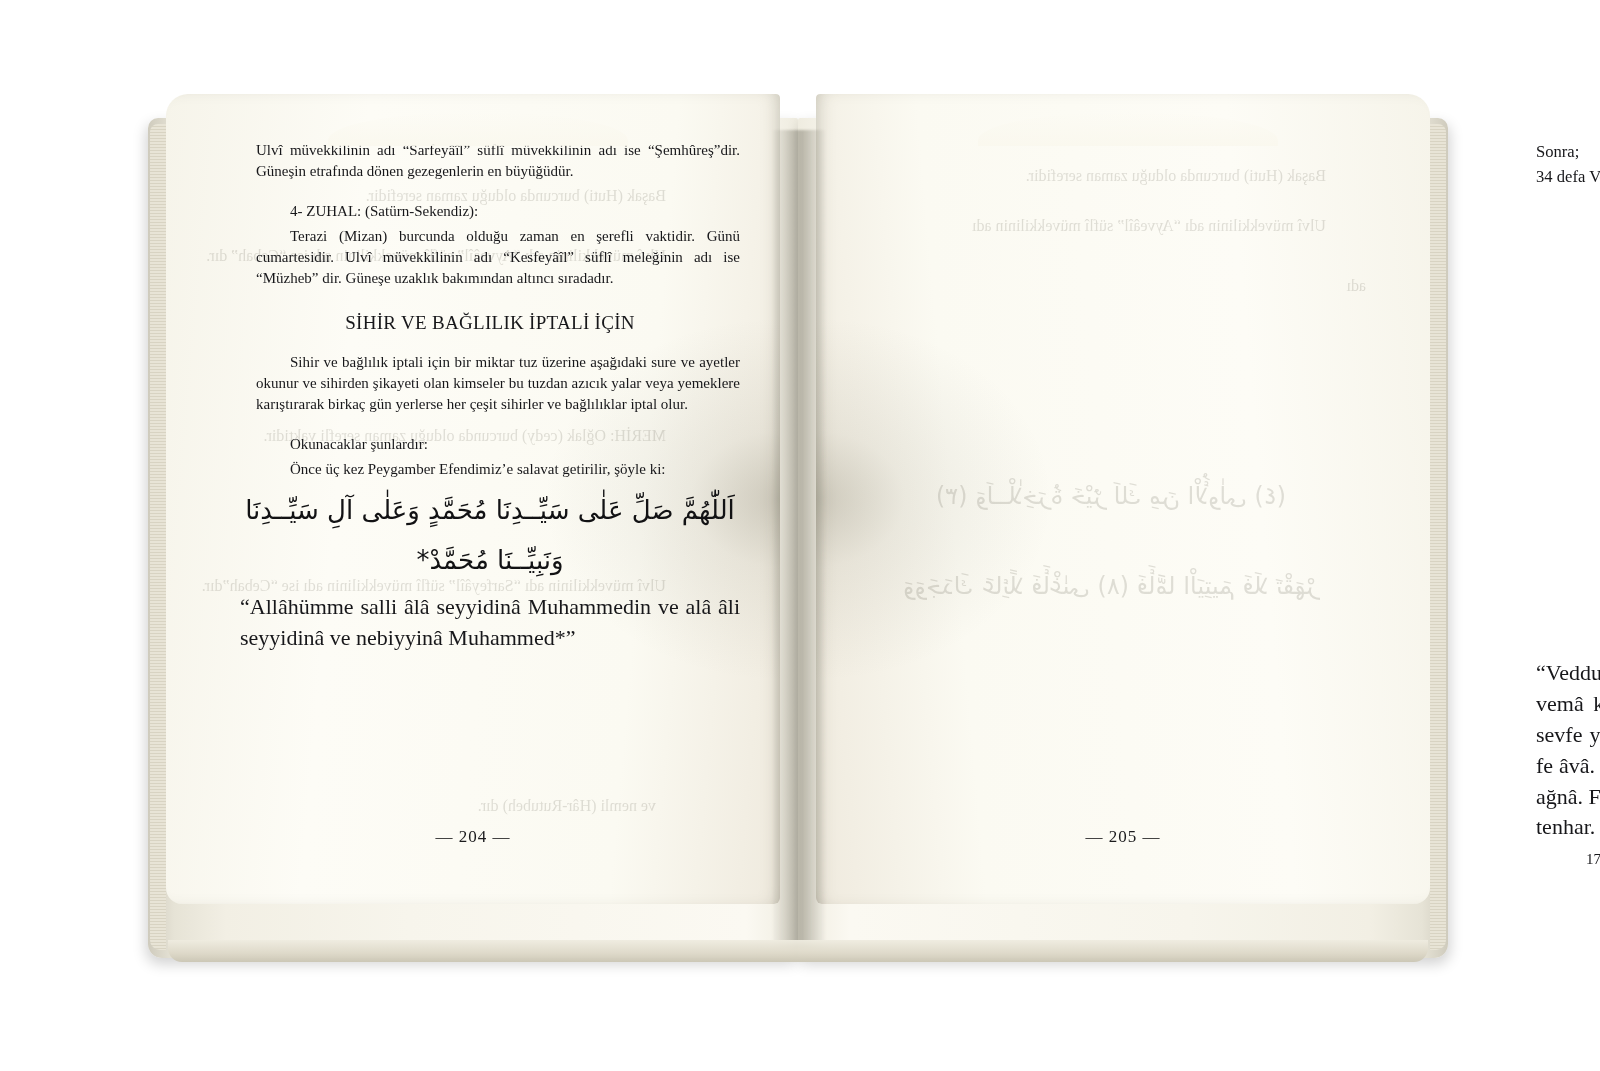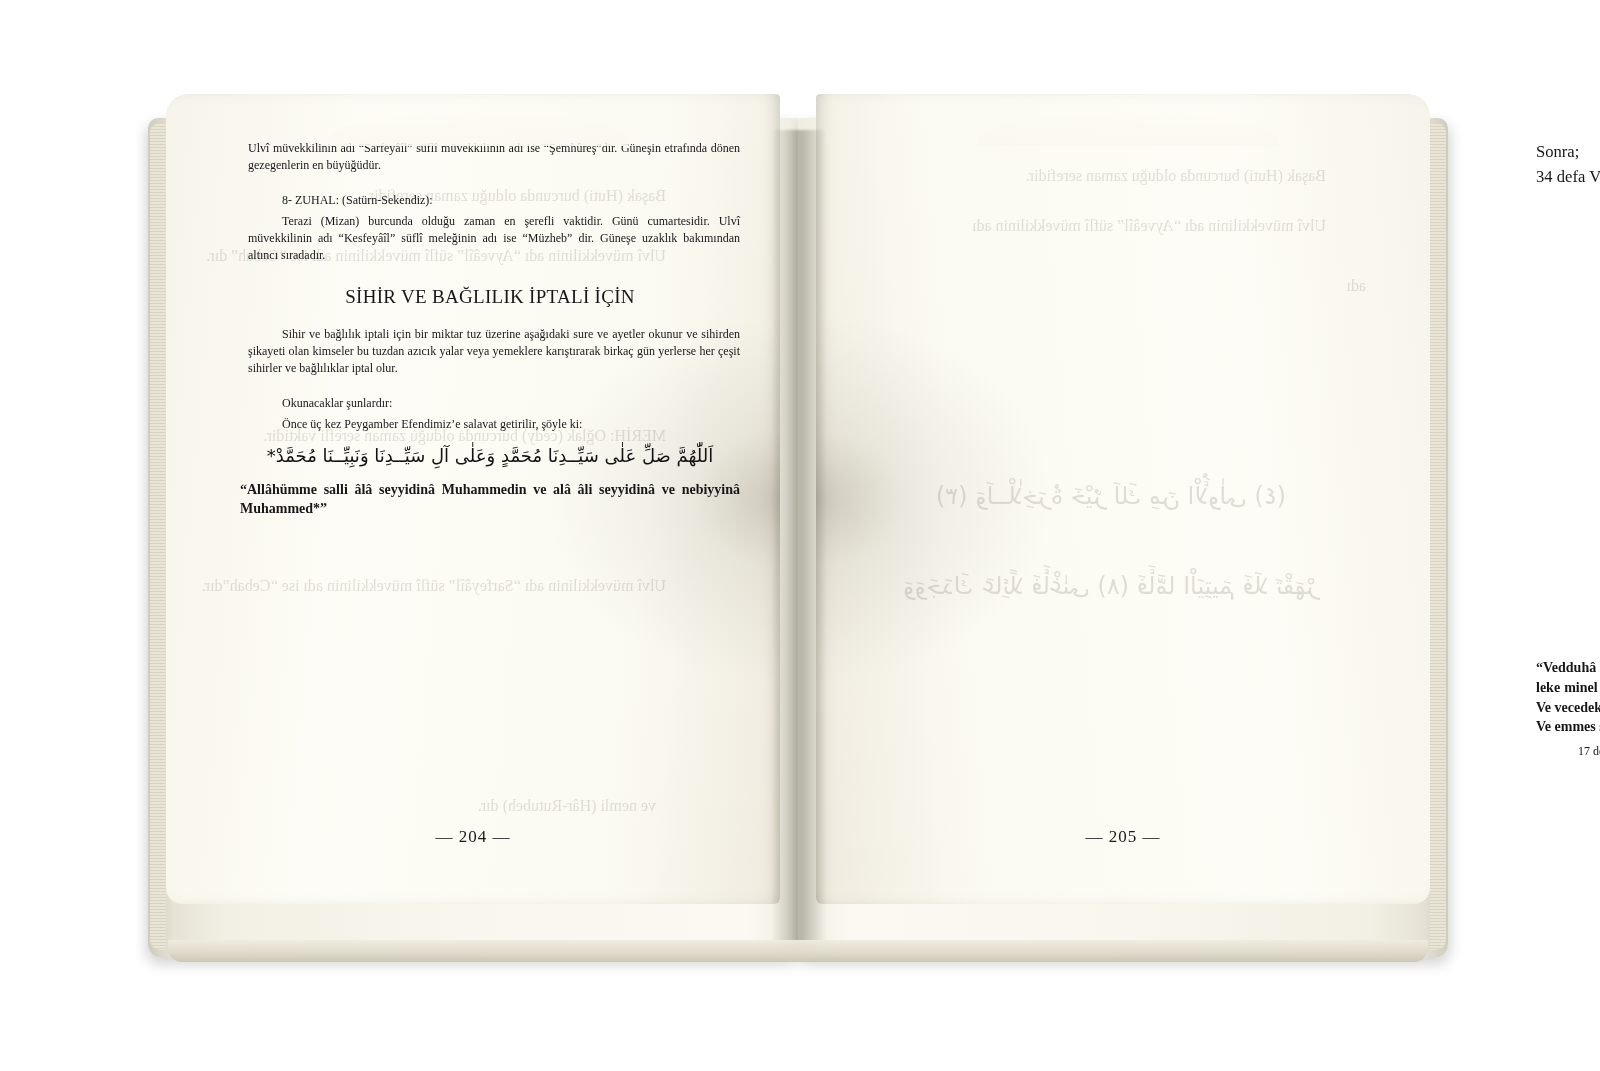--- a/index.html
+++ b/index.html
@@ -103,57 +103,57 @@
   .col {
     position: absolute;
     top: 46px;
     width: 500px;
     color: #17171a;
   }
   .col.left  { left: 74px; }
   .col.right { left: 720px; }
 
   .tx {
-    font-size: 12px;
+    font-size: 15px;
     line-height: 1.42;
     text-align: justify;
     text-justify: inter-word;
-    margin: 0 0 4px 8px;
+    margin: 0 0 4px 16px;
   }
   .tx.indent { text-indent: 34px; }
 
   .heading {
     font-family: "Liberation Serif", serif;
     font-weight: normal;
     font-size: 19px;
     letter-spacing: 0.3px;
     text-align: center;
     margin: 22px 0 18px 0;
   }
 
   .gap-sm { height: 14px; }
   .gap-md { height: 20px; }
 
   .arabic {
     direction: rtl;
     text-align: center;
     font-family: "DejaVu Sans", sans-serif;
-    font-size: 18px;
+    font-size: 26px;
     line-height: 1.92;
     margin: 6px 0 6px 0;
     color: #121214;
   }
   .arabic.block2 {
     font-size: 25px;
     line-height: 1.95;
     text-align: justify;
   }
   .translit {
-    font-weight: bold;
-    font-size: 14px;
+    font-weight: normal;
+    font-size: 22px;
     line-height: 1.40;
     text-align: justify;
     margin: 6px 0 6px 0;
   }
   .subtle-note {
     font-size: 16.6px;
     line-height: 1.4;
     margin: 0 0 2px 0;
   }
 
@@ -236,21 +236,21 @@
         <div class="g" style="left:30px; top:90px;">Başak (Huti) burcunda olduğu zaman serefidir.</div>
         <div class="g" style="left:30px; top:150px;">Ulvî müvekkilinin adı “Ayveâîl” süflî müvekkilinin adı ise “Cebah” dır.</div>
         <div class="g" style="left:30px; top:330px;">MERİH: Oğlak (cedy) burcunda olduğu zaman serefli vaktidir.</div>
         <div class="g" style="left:30px; top:480px;">Ulvî müvekkilinin adı “Sarfeyâîl” süflî müvekkilinin adı ise “Cebah”dır.</div>
         <div class="g" style="left:230px; top:700px; width:260px;">ve nemli (Hâr-Rutubeh) dır.</div>
       </div>
 
       <div class="col left">
         <p class="tx">Ulvî müvekkilinin adı “Sarfeyâîl” süflî müvekkilinin adı ise “Şemhûreş”dir. Güneşin etrafında dönen gezegenlerin en büyüğüdür.</p>
         <div class="gap-sm"></div>
-        <p class="tx indent">8- ZUHAL: (Satürn-Sekendiz):</p>
+        <p class="tx indent">4- ZUHAL: (Satürn-Sekendiz):</p>
         <p class="tx indent">Terazi (Mizan) burcunda olduğu zaman en şerefli vaktidir. Günü cumartesidir. Ulvî müvekkilinin adı “Kesfeyâîl” süflî meleğinin adı ise “Müzheb” dir. Güneşe uzaklık bakımından altıncı sıradadır.</p>
 
         <div class="heading">SİHİR VE BAĞLILIK İPTALİ İÇİN</div>
 
         <p class="tx indent">Sihir ve bağlılık iptali için bir miktar tuz üzerine aşağıdaki sure ve ayetler okunur ve sihirden şikayeti olan kimseler bu tuzdan azıcık yalar veya yemeklere karıştırarak birkaç gün yerlerse her çeşit sihirler ve bağlılıklar iptal olur.</p>
         <div class="gap-sm"></div>
         <p class="tx indent">Okunacaklar şunlardır:</p>
         <p class="tx indent">Önce üç kez Peygamber Efendimiz’e salavat getirilir, şöyle ki:</p>
 
         <div class="arabic">اَللّٰهُمَّ صَلِّ عَلٰى سَيِّــدِنَا مُحَمَّدٍ وَعَلٰى آلِ سَيِّــدِنَا وَنَبِيِّــنَا مُحَمَّدْ*</div>

